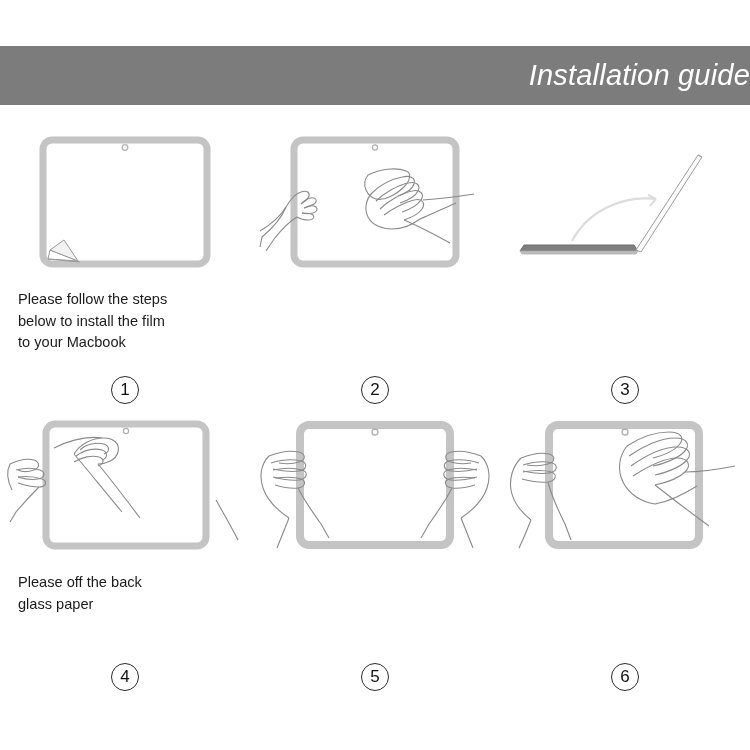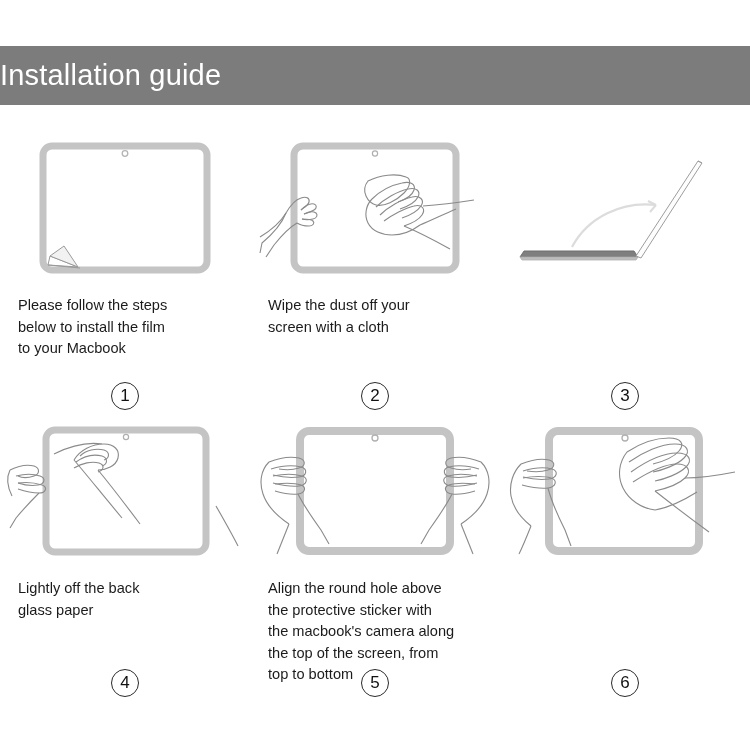--- a/index.html
+++ b/index.html
@@ -23,35 +23,36 @@
   
   .header-bar {
     position: absolute;
     left: 0;
     top: 46px;
     width: 750px;
     height: 59px;
     background: #7c7c7c;
     display: flex;
     align-items: center;
-    justify-content: flex-start;
+    justify-content: flex-end;
+    font-style: italic;
   }
   .header-title {
     color: #ffffff;
     font-size: 29px;
     font-weight: 400;
     letter-spacing: 0.2px;
     font-family: "Liberation Sans", sans-serif;
   }
 
   
   .steps-grid {
     position: absolute;
     left: 0;
-    top: 143px;
+    top: 137px;
     width: 750px;
     display: grid;
     grid-template-columns: 250px 250px 250px;
     grid-template-rows: 283px 283px;
   }
   .step-cell {
     position: relative;
     padding: 0 18px;
     box-sizing: border-box;
   }
@@ -146,22 +147,20 @@
           <path d="M112 56 C120 48 132 42 142 40 C150 38 156 41 154 47 C152 53 144 57 138 59" fill="none" stroke="#8a8a8a" stroke-width="1.1"></path>
           <path d="M116 64 C124 56 138 48 148 46 C156 44 161 48 158 54 C155 60 146 64 140 66" fill="none" stroke="#8a8a8a" stroke-width="1.1"></path>
           <path d="M120 72 C128 64 142 56 152 54 C160 52 165 57 161 63 C157 69 148 73 142 75" fill="none" stroke="#8a8a8a" stroke-width="1.1"></path>
           <path d="M124 78 C132 72 145 65 154 63 C162 61 166 66 162 72 C158 78 150 81 144 83" fill="none" stroke="#8a8a8a" stroke-width="1.1"></path>
           <path d="M112 56 C106 62 104 72 108 80 C112 88 122 92 132 92 C142 92 152 88 160 82" fill="none" stroke="#8a8a8a" stroke-width="1.1"></path>
           <path d="M160 82 C170 78 182 72 196 66" fill="none" stroke="#8a8a8a" stroke-width="1.1"></path>
           <path d="M163 63 C178 62 195 60 214 57" fill="none" stroke="#8a8a8a" stroke-width="1.1"></path>
           <path d="M144 83 C156 88 172 96 190 106" fill="none" stroke="#8a8a8a" stroke-width="1.1"></path>
         </svg>
       </div>
-      <div class="step-caption">Wipe the dust off your
-screen with a cloth</div>
       <div class="step-number">2</div>
     </div>
 
     <div class="step-cell cell-3">
       <div class="illus">
         <svg width="230" height="130" viewBox="0 0 230 130">
 
           <path d="M14 108 L124 108 L128 114 L10 114 Z" fill="#7f7f7f" stroke="#6f6f6f" stroke-width="1"></path>
           <path d="M10 114 L128 114 L126 117 L12 117 Z" fill="#bdbdbd" stroke="#b0b0b0" stroke-width="0.8"></path>
 
@@ -192,21 +191,21 @@
 
           <path d="M0 44 C8 40 16 38 24 40 C30 42 30 48 24 50 C18 52 12 52 8 50" fill="none" stroke="#8a8a8a" stroke-width="1.1"></path>
           <path d="M6 50 C14 48 24 48 30 50 C36 52 35 58 28 59 C22 60 14 59 8 57" fill="none" stroke="#8a8a8a" stroke-width="1.1"></path>
           <path d="M8 57 C16 56 26 57 32 59 C38 61 36 67 29 67 C22 67 14 65 8 63" fill="none" stroke="#8a8a8a" stroke-width="1.1"></path>
           <path d="M29 67 C24 72 16 80 6 92 L0 102" fill="none" stroke="#8a8a8a" stroke-width="1.1"></path>
           <path d="M0 44 C-4 52 -2 62 2 70" fill="none" stroke="#8a8a8a" stroke-width="1.1"></path>
 
           <path d="M206 80 C214 94 222 108 228 120" fill="none" stroke="#8a8a8a" stroke-width="1.1"></path>
         </svg>
       </div>
-      <div class="step-caption">Lightly off the back
+      <div class="step-caption">Please off the back
 glass paper</div>
       <div class="step-number">4</div>
     </div>
 
     <div class="step-cell cell-5">
       <div class="illus">
         <svg width="240" height="130" viewBox="0 0 240 130">
           <rect x="45" y="5" width="150" height="120" rx="9" ry="9" fill="none" stroke="#c4c4c4" stroke-width="8"></rect>
           <circle cx="120" cy="12" r="3" fill="none" stroke="#b0b0b0" stroke-width="1.3"></circle>
 
@@ -220,25 +219,20 @@
 
           <path d="M226 36 C216 32 206 30 196 32 C189 34 189 40 196 42 C202 44 210 44 216 43" fill="none" stroke="#8a8a8a" stroke-width="1.1"></path>
           <path d="M224 43 C214 40 202 39 194 41 C187 43 188 50 196 51 C204 52 214 51 222 49" fill="none" stroke="#8a8a8a" stroke-width="1.1"></path>
           <path d="M222 50 C212 48 200 48 193 50 C186 52 188 59 196 60 C204 61 214 59 222 57" fill="none" stroke="#8a8a8a" stroke-width="1.1"></path>
           <path d="M220 58 C211 57 200 57 194 59 C188 61 190 67 197 68 C204 69 213 67 220 65" fill="none" stroke="#8a8a8a" stroke-width="1.1"></path>
           <path d="M226 36 C234 44 236 56 232 68 C228 80 218 90 206 98" fill="none" stroke="#8a8a8a" stroke-width="1.1"></path>
           <path d="M197 68 C192 78 184 90 174 104 L166 118" fill="none" stroke="#8a8a8a" stroke-width="1.1"></path>
           <path d="M206 98 C210 108 214 118 218 128" fill="none" stroke="#8a8a8a" stroke-width="1.1"></path>
         </svg>
       </div>
-      <div class="step-caption">Align the round hole above
-the protective sticker with
-the macbook's camera along
-the top of the screen, from
-top to bottom</div>
       <div class="step-number">5</div>
     </div>
 
     <div class="step-cell cell-6">
       <div class="illus">
         <svg width="240" height="130" viewBox="0 0 240 130">
           <rect x="44" y="5" width="150" height="120" rx="9" ry="9" fill="none" stroke="#c4c4c4" stroke-width="8"></rect>
           <circle cx="120" cy="12" r="3" fill="none" stroke="#b0b0b0" stroke-width="1.3"></circle>
 
           <path d="M16 38 C26 34 36 32 44 34 C51 36 50 42 43 44 C37 46 28 46 22 45" fill="none" stroke="#8a8a8a" stroke-width="1.1"></path>

